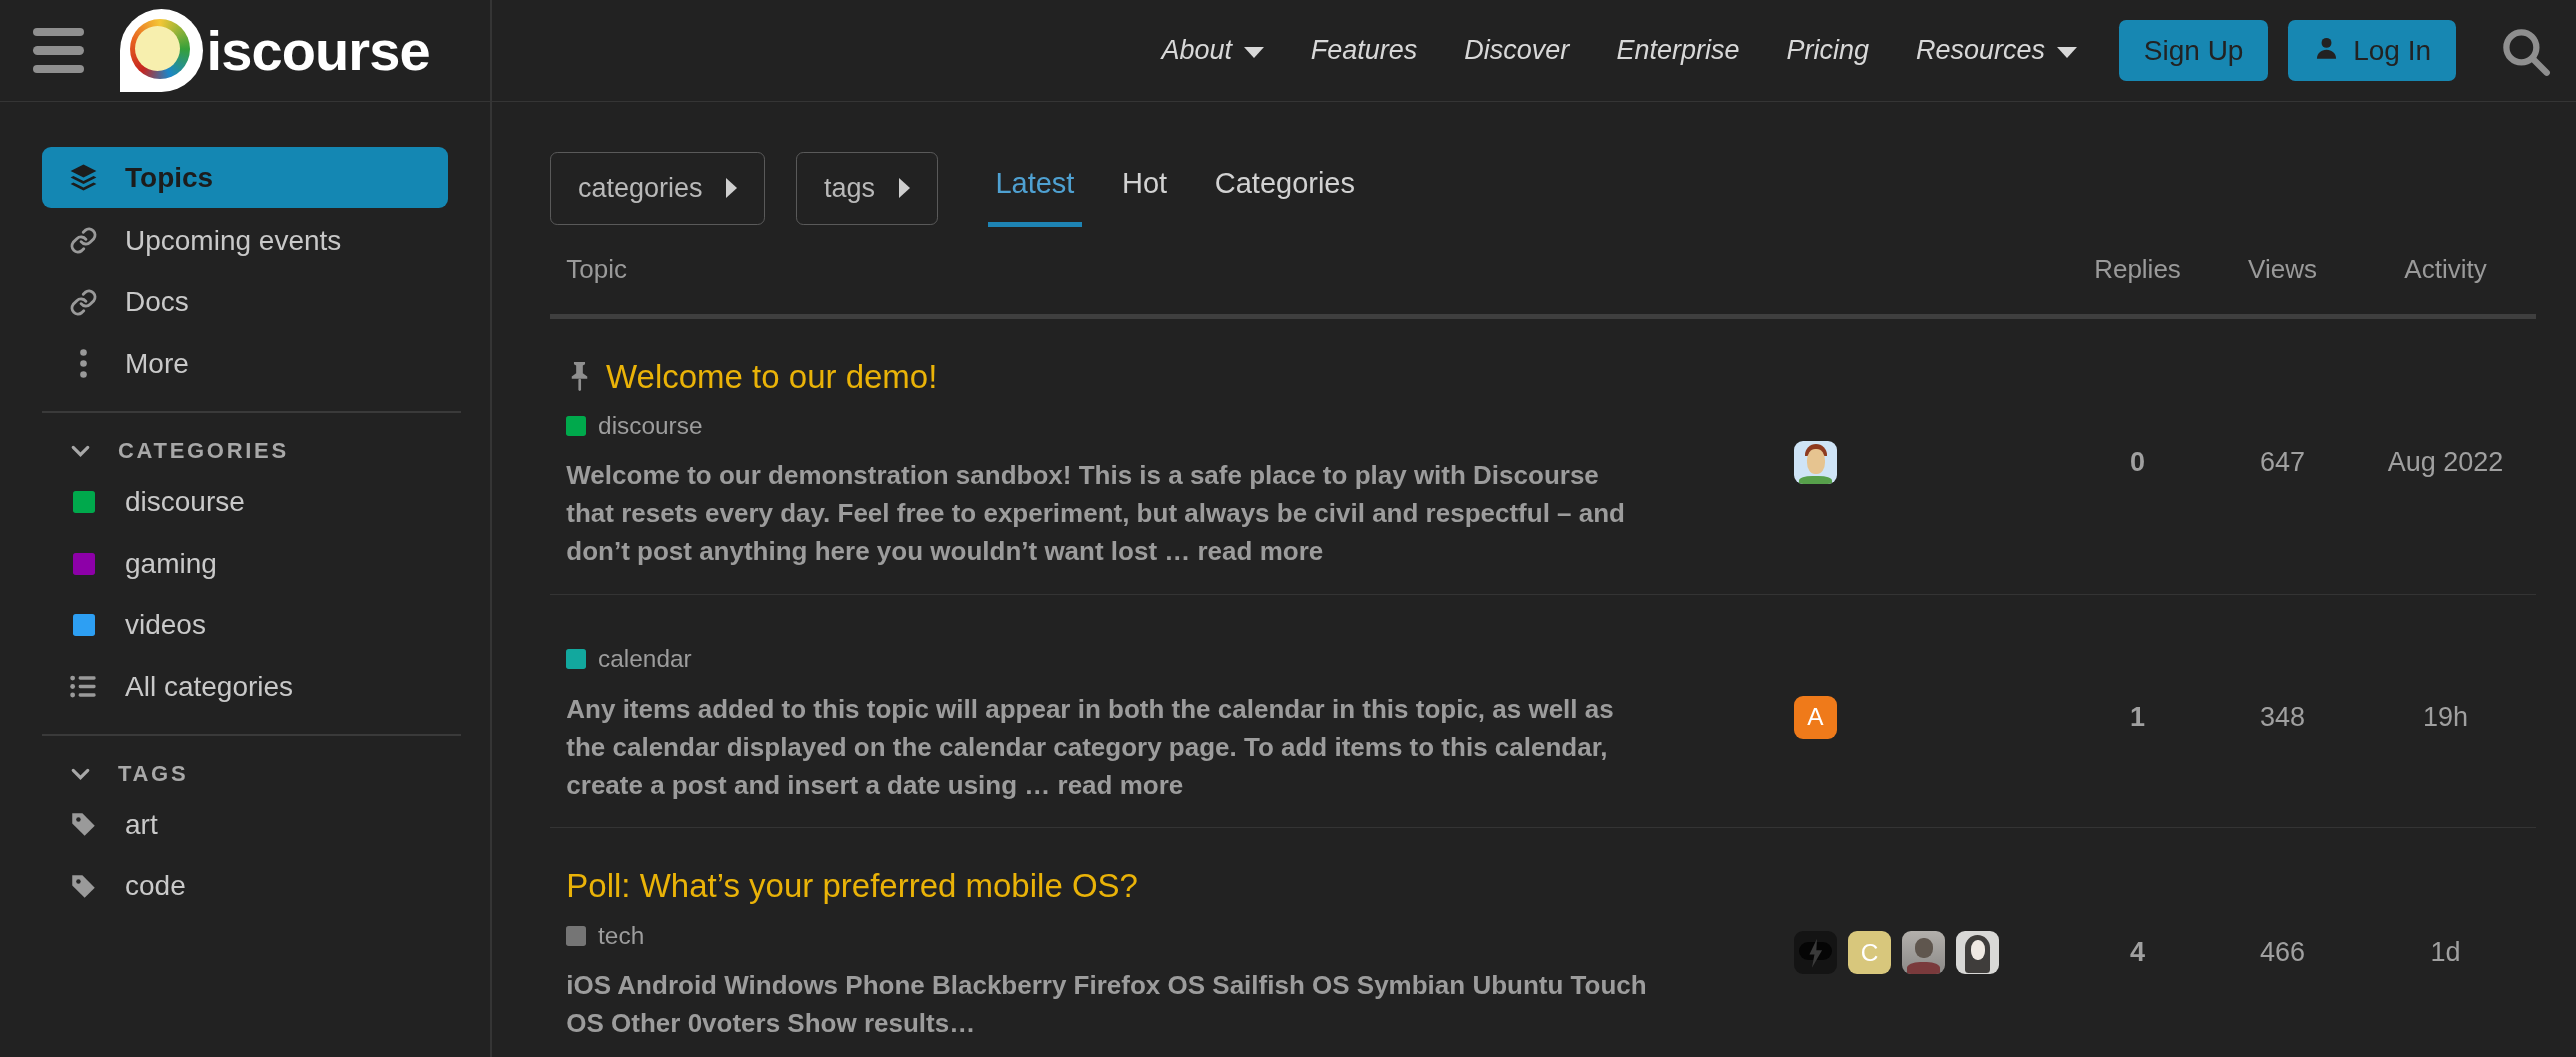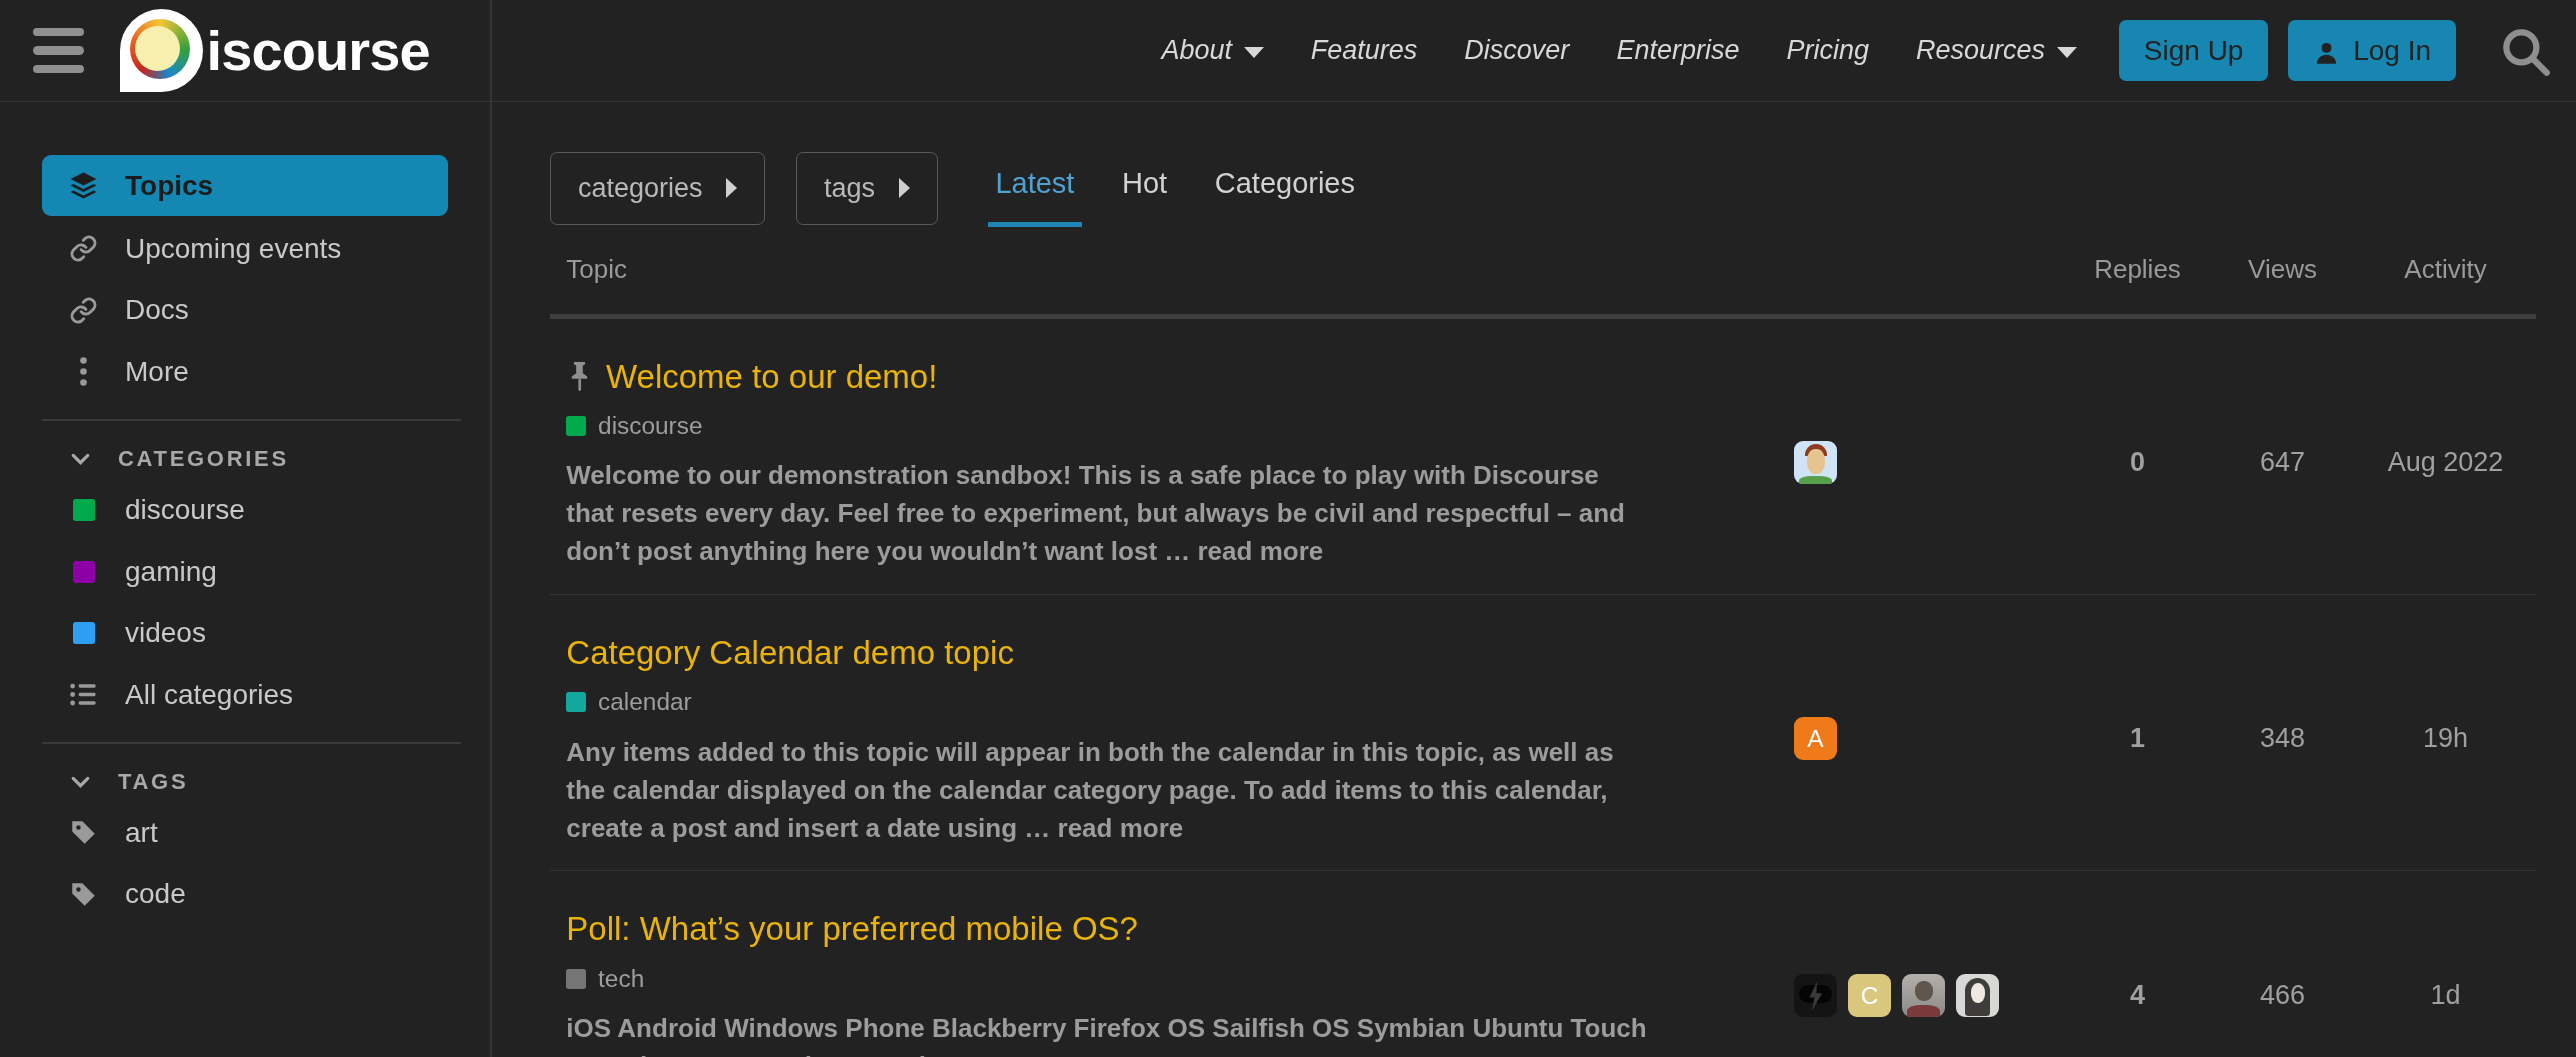--- a/index.html
+++ b/index.html
@@ -29,34 +29,34 @@
   .logo-ring {
     position:absolute; top:10px; left:10px; width:60px; height:60px; border-radius:50%;
     background:conic-gradient(from 220deg, #c6251f, #e8641f 70deg, #f4c636 140deg, #35a03a 230deg, #1c86c8 300deg, #c6251f 360deg);
   }
   .logo-core { position:absolute; top:7.2px; left:5.4px; width:45px; height:45px; border-radius:50%; background:#f7efae; }
   .brand-text { font-size:56px; font-weight:bold; color:#ffffff; letter-spacing:-0.9px; margin-left:-5.4px; }
   .top-nav { display:flex; align-items:center; gap:47px; margin-left:auto; }
   .top-nav .nav-link { font-size:27px; color:#d8d8d8; cursor:pointer; display:flex; align-items:center; gap:11.8px; white-space:nowrap;font-style:italic; }
   .caret-down { width:0; height:0; border-left:10px solid transparent; border-right:10px solid transparent; border-top:11.8px solid #d8d8d8; margin-top:3.6px; }
   .header-buttons { display:flex; gap:20px; margin-left:42px; }
-  .btn { background:#1787b2; color:#222222; font-size:28px; padding:14.5px 25px; border-radius:7.2px; cursor:pointer; display:flex; align-items:flex-end; gap:12.7px; font-family:inherit; border:none; }
+  .btn { background:#1787b2; color:#222222; font-size:28px; padding:14.5px 25px; border-radius:7.2px; cursor:pointer; display:flex; align-items:flex-start; gap:12.7px; font-family:inherit; border:none; }
   .search-glyph { margin-left:40px; cursor:pointer; }
 
   
   .sidebar {
     position:absolute; top:102px; left:0; width:490px; bottom:0;
     padding-top:45px;
   }
   .side-item {
     display:flex; align-items:center; gap:25px;
     height:58px; margin:3.6px 42px 0 42px; padding:0 25px;
     border-radius:9px; color:#c9c9c9; font-size:28px; cursor:pointer; white-space:nowrap;
   }
-  .side-item.first { height:61px; margin-top:8px; }
+  .side-item.first { height:61px; margin-top:0; }
   .side-item.active { background:#1487b3; color:#1c1c1c; font-weight:bold; }
   .side-item .ic { width:33px; display:flex; justify-content:center; flex:none; }
   .side-divider { height:1.8px; background:#3a3a3a; margin:18px 29px 12.7px 42px; }
   .section-head { display:flex; align-items:center; gap:25px; padding:12.7px 0 5.4px 68px; color:#a8a8a8; font-size:22px; font-weight:bold; letter-spacing:2.7px; cursor:pointer; }
   .cat-square { width:22px; height:22px; border-radius:2.7px; flex:none; }
 
   
   .main { position:absolute; left:492px; top:102px; right:0; bottom:0; padding:47px 40px 0 58px; }
   .filter-row { display:flex; align-items:center; gap:31px; }
   .crumb-box { display:flex; align-items:center; gap:23.5px; border:1.8px solid #5a5a5a; border-radius:7.2px; padding:20px 27px; color:#b9b9b9; font-size:27px; cursor:pointer; }
@@ -334,23 +334,20 @@
           <span class="memoji-shirt"></span>
       </div>
     </div>
     <div class="stat replies">0</div>
     <div class="stat">647</div>
     <div class="stat activity">Aug 2022</div>
   </div>
 
   <div class="t-grid t-row">
     <div class="cell-topic">
-      <div class="row-title">
-        <span>Category Calendar demo topic</span>
-      </div>
       <div class="badge">
         <span class="cat-square" style="background-color: rgb(18, 168, 158);"></span>
         <span>calendar</span>
       </div>
       <div class="excerpt">Any items added to this topic will appear in both the calendar in this topic, as well as the calendar displayed on the calendar category page. To add items to this calendar, create a post and insert a date using … read more</div>
     </div>
     <div class="posters">
       <div class="avatar" style="background-color: rgb(239, 122, 26);">A</div>
     </div>
     <div class="stat replies">1</div>

